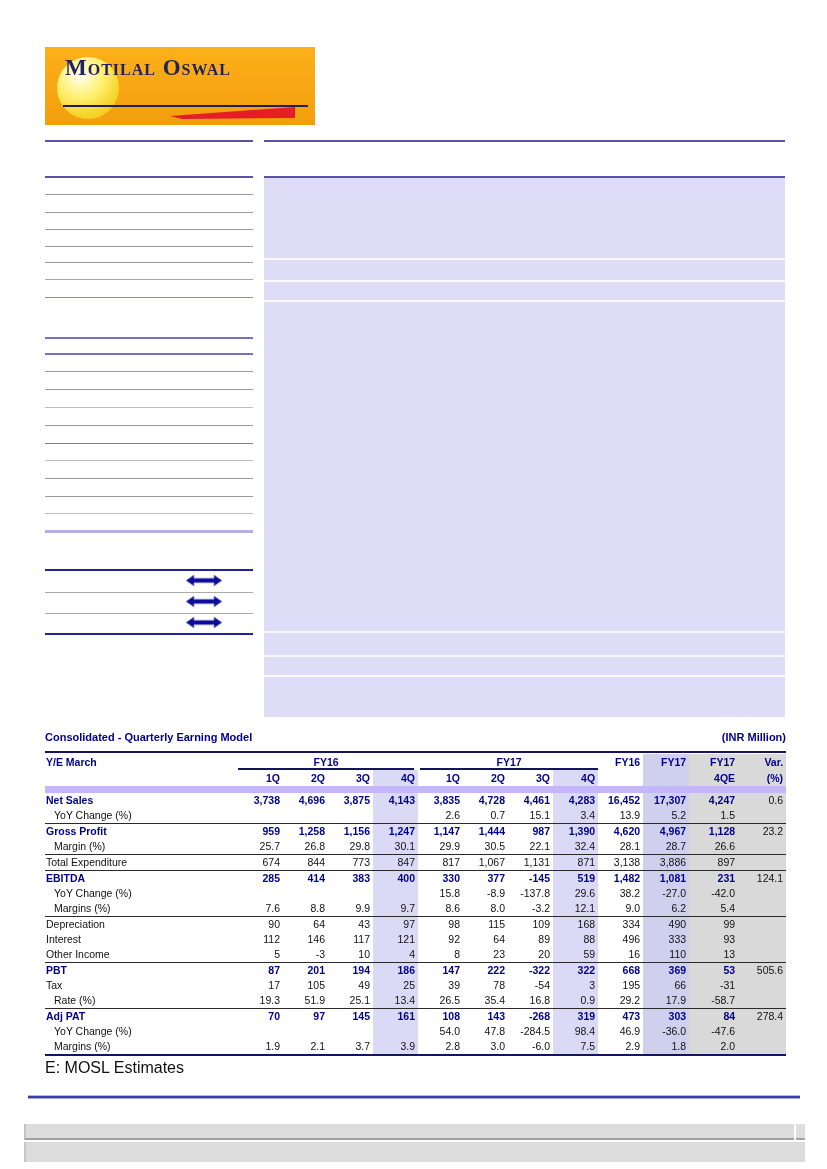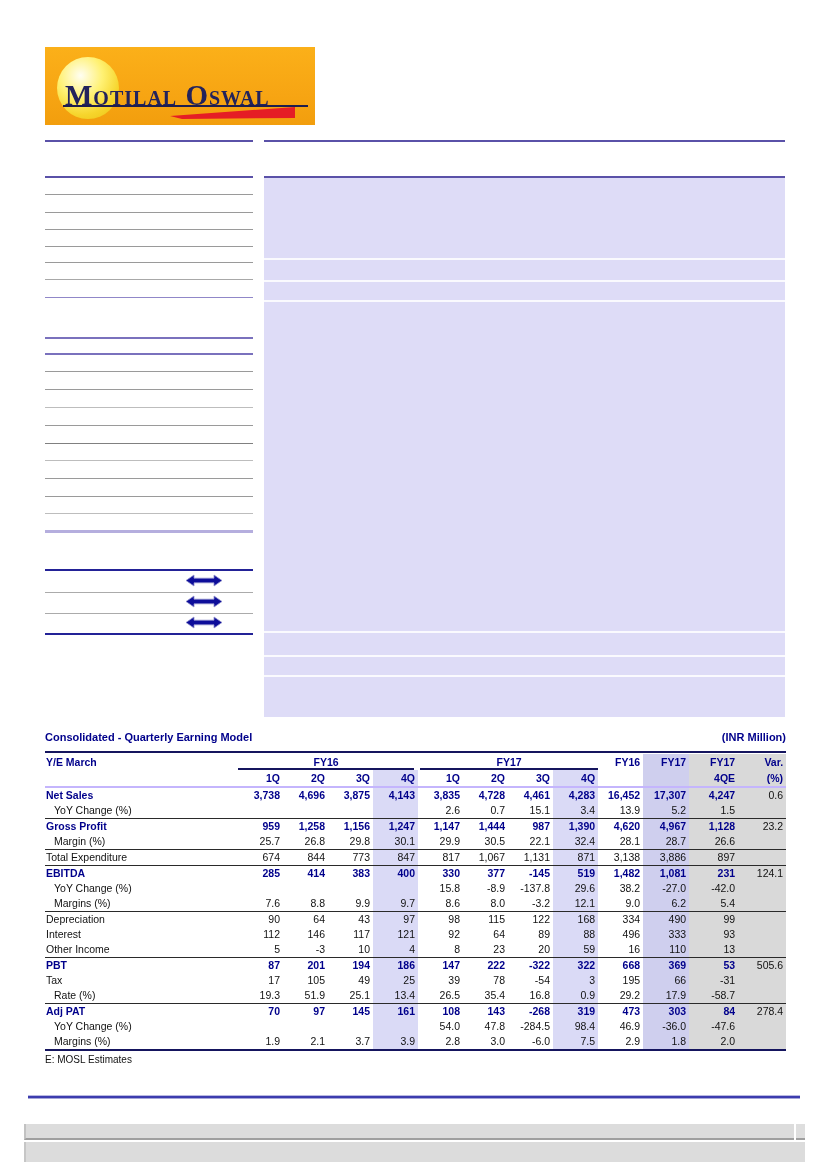--- a/index.html
+++ b/index.html
@@ -4,22 +4,22 @@
 <style>
   * { margin:0; padding:0; box-sizing:border-box; }
   html,body { width:827px; height:1169px; background:#ffffff;
               font-family:"Liberation Sans", sans-serif; position:relative; overflow:hidden; }
 
   
   .logo { position:absolute; left:45px; top:47px; width:270px; height:78px;
           background:linear-gradient(180deg,#fbb019 0%,#f7a513 60%,#f29e0d 100%); overflow:hidden; }
   .logo-ball { position:absolute; left:12px; top:10px; width:62px; height:62px; border-radius:50%;
                background:radial-gradient(circle at 38% 30%, #fffef2 0%, #fff173 38%, #f6d52c 68%, #e9be10 100%); }
-  .logo-text { position:absolute; left:20px; top:32px; font-family:"Liberation Serif", serif;
-               font-variant:small-caps; font-weight:bold; font-size:29px; letter-spacing:1px;
+  .logo-text { position:absolute; left:20px; top:8px; font-family:"Liberation Serif", serif;
+               font-variant:small-caps; font-weight:bold; font-size:23px; letter-spacing:1px;
                color:#23235c; white-space:nowrap; }
   .logo-underline { position:absolute; left:18px; right:7px; top:58px; height:2px; background:#1d1d4e; }
   .logo-swoosh { position:absolute; left:125px; top:60px; }
 
   
   .lline { position:absolute; left:45px; width:208px; }
 
   
   .rline-top { position:absolute; left:264px; width:521px; top:140px; height:2px; background:#5a51a8; }
   .lav-box { position:absolute; left:264px; top:176px; width:521px; height:541px;
@@ -35,32 +35,32 @@
                border-bottom:2px solid #15155e; padding-bottom:8px; }
   table { border-collapse:collapse; table-layout:fixed; width:741px; margin-top:1px; }
   td { font-size:10.5px; height:15px; line-height:15px; overflow:hidden; white-space:nowrap; }
   thead td { height:16px; line-height:16px;margin-top:48px; }
   .lbl { text-align:left; padding-left:1px; }
   .num { text-align:right; padding:0 3px 0 0; }
   .hd  { color:#00008b; font-weight:bold; }
   .grpline { text-align:center; font-weight:bold; color:#00008b;
              border-bottom:2px solid #15155e; height:15px; line-height:14px; }
   .gl-r { margin-right:4px; } .gl-l { margin-left:2px; }
-  tr.qrow td { border-bottom:2px solid #c4b5fd; }
+  tr.qrow td { border-bottom:7px solid #c4b5fd; }
   .c3, .c7 { background:#dadaf6; }
   .c9 { background:#cfcfee; }
   .c10, .c11 { background:#d9d9d9; }
   tbody tr.bold td { color:#00008b; font-weight:bold; }
   tbody tr td.c11 { color:#111; font-weight:normal; }
   tbody tr.sub td.lbl { padding-left:9px; color:#111; font-weight:normal; }
   tbody tr.plain td { color:#111; font-weight:normal; }
   tbody tr.sub td { color:#111; font-weight:normal; }
   tbody tr.sep td { border-bottom:1px solid #2a2a2a; }
   tbody tr:last-child td { border-bottom:2px solid #15155e; }
-  .footnote { font-size:10px; color:#111; padding-top:3px; }
+  .footnote { font-size:16px; color:#111; padding-top:3px; }
 
   
   .foot-rule { position:absolute; left:28px; top:1096px; width:772px; height:2px; background:#3c3cae;
                box-shadow:0 1px 0 #a5a5d8, 0 -1px 0 #b9b9e2; }
   .bar1 { position:absolute; left:24px; top:1124px; width:770px; height:16px; background:#dcdcdc;
           border-left:2px solid #c2c2c2; border-bottom:2px solid #9f9f9f; }
   .bar-corner { position:absolute; left:796px; top:1124px; width:9px; height:16px; background:#dedede;
                 border-bottom:2px solid #9f9f9f; }
   .bar2 { position:absolute; left:24px; top:1142px; width:781px; height:20px; background:#dcdcdc;
           border-left:2px solid #c6c6c6; }
@@ -298,21 +298,21 @@
           <td class="num c11"></td>
         </tr>
         <tr class="plain">
           <td class="lbl">Depreciation</td>
           <td class="num c0">90</td>
           <td class="num c1">64</td>
           <td class="num c2">43</td>
           <td class="num c3">97</td>
           <td class="num c4">98</td>
           <td class="num c5">115</td>
-          <td class="num c6">122</td>
+          <td class="num c6">109</td>
           <td class="num c7">168</td>
           <td class="num c8">334</td>
           <td class="num c9">490</td>
           <td class="num c10">99</td>
           <td class="num c11"></td>
         </tr>
         <tr class="plain">
           <td class="lbl">Interest</td>
           <td class="num c0">112</td>
           <td class="num c1">146</td>

